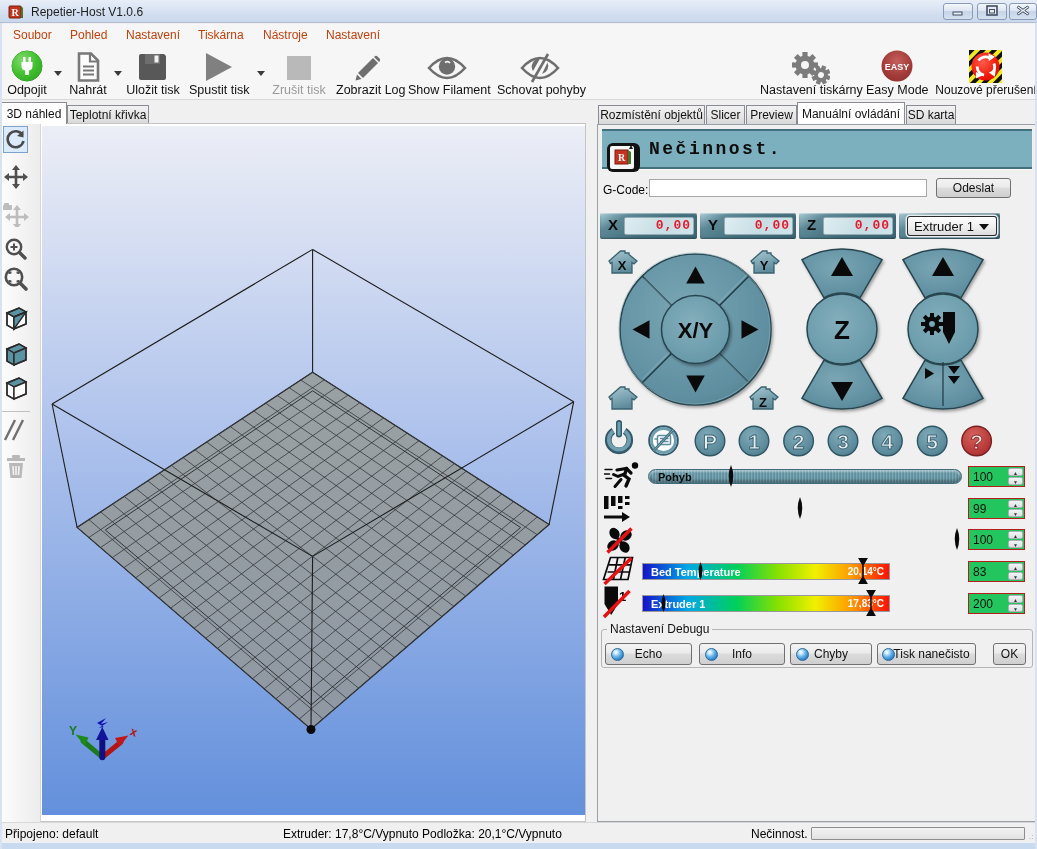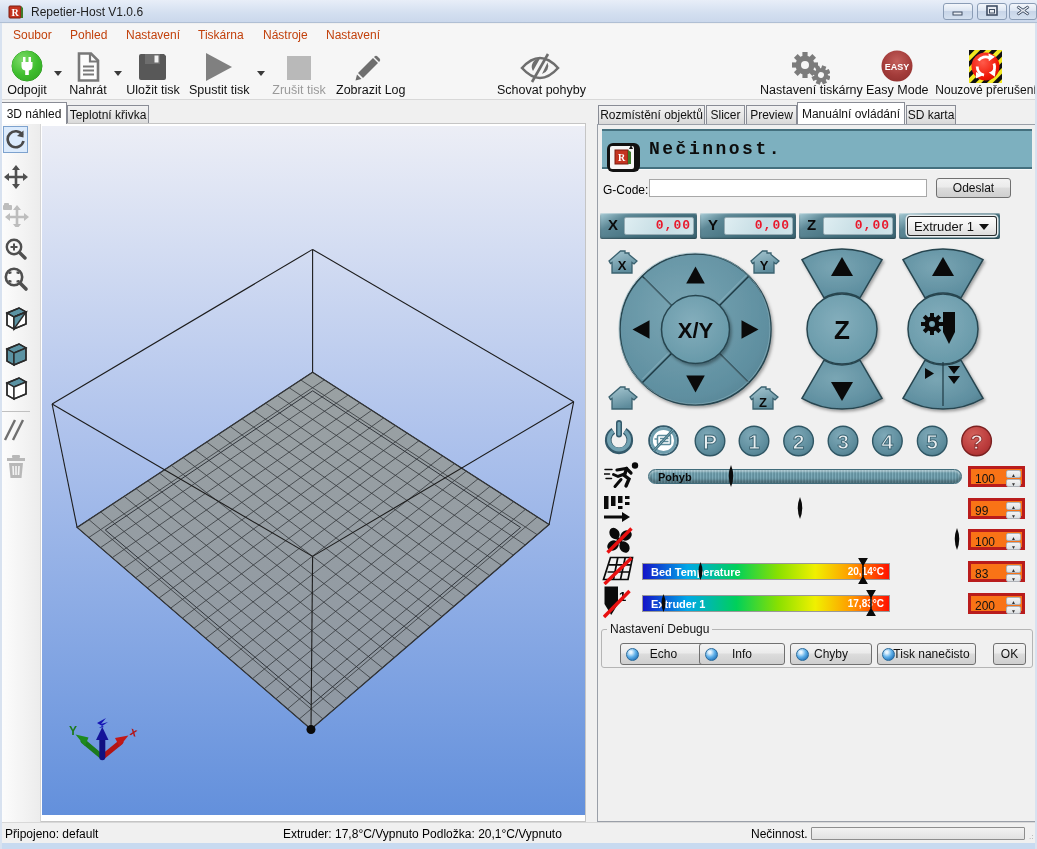--- a/index.html
+++ b/index.html
@@ -69,21 +69,21 @@
 
 .ttrack { position:absolute; left:50px; width:314px; height:15px; border-radius:8px;
   background:repeating-linear-gradient(90deg,#7ca9b7 0px,#7ca9b7 1px,#55818f 2px,#6f9dab 3px);
   border:1px solid #3f6b7a; box-shadow:inset 0 2px 2px rgba(255,255,255,.4), inset 0 -3px 3px rgba(0,0,0,.28); }
 .tlab { position:absolute; left:9px; top:1px; font-size:11px; font-weight:bold; color:#0a0a0a; white-space:nowrap; }
 .lens, .tmark { position:absolute; }
 .gtrack { position:absolute; left:44px; width:248px; height:17px; border:1px solid #999;
   background:linear-gradient(90deg,#1414c8 0%,#00a8e8 18%,#00d05a 38%,#8ae000 55%,#f0f000 70%,#ff9800 85%,#ff1000 100%); }
 .glab { position:absolute; left:8px; top:2px; font-size:11px; font-weight:bold; color:#fff; white-space:nowrap; }
 .gval { position:absolute; right:5px; top:2px; font-size:10px; font-weight:bold; color:#fff; }
-.vbox { position:absolute; left:370px; width:57px; height:21px; border:3px solid #b91c1c; background:#f97316; }
+.vbox { position:absolute; left:370px; width:57px; height:21px; border:1px solid #b91c1c; background:#22c55e; }
 .vbox > span:first-child { position:absolute; left:4px; top:3px; font-size:12px; color:#111; }
 .spin { position:absolute; right:1px; top:1px; width:15px; height:17px; }
 .spin i { position:absolute; left:0; width:15px; height:8px; font-style:normal; font-size:5px; color:#333; text-align:center; line-height:8px;
   border:1px solid #aeb2b8; border-radius:2px; background:linear-gradient(#f4f4f4,#dde0e3); }
 .spin i:first-child { top:0; }
 .spin i:last-child { top:9px; }
 
 
 #dbggroup { position:absolute; left:3px; top:497px; width:432px; height:46px; border:1px solid #b5b5b5; border-radius:3px; }
 #dbggroup legend { font-size:12px; color:#111; margin-left:5px; padding:0 3px; }
@@ -210,20 +210,30 @@
         <g fill="#6e6e6e">
           <path d="M4 21 L19 6 L24 11 L9 26 Z"></path>
           <path d="M20.5 4.5 Q22 3 23.5 4.5 L25.5 6.5 Q27 8 25.5 9.5 L25 10 L20 5 Z"></path>
           <path d="M3 22.5 L7.5 27 L1.5 28.5 Z"></path>
         </g>
       </svg>
         </div>
       <div class="tlbl">Zobrazit Log</div>
     </div>
 
+    <div class="tbtn" style="left:408px; width:79px;">
+      <div class="ticon">
+          <svg width="40" height="26" viewBox="0 0 40 26" style="position:absolute;left:19px;top:6px;">
+        <path d="M2 13 Q20 -7 38 13 Q20 33 2 13 Z" fill="none" stroke="#6e6e6e" stroke-width="2.6"></path>
+        <circle cx="20" cy="11.5" r="8.2" fill="#6e6e6e"></circle>
+        <path d="M18 7.5 Q21 5.5 23 8" stroke="#f4f4f4" stroke-width="1.8" fill="none"></path>
+      </svg>
+        </div>
+      <div class="tlbl">Show Filament</div>
+    </div>
 
     <div class="tbtn" style="left:497px; width:86px;">
       <div class="ticon">
           <svg width="40" height="30" viewBox="0 0 40 30" style="position:absolute;left:23px;top:4px;">
         <path d="M2 15 Q20 -5 38 15 Q20 35 2 15 Z" fill="none" stroke="#6e6e6e" stroke-width="2.6"></path>
         <path d="M20 5.5 A 8.2 8.2 0 0 0 13 18 Z M22 21 A 8.2 8.2 0 0 0 27.5 9.5" fill="#6e6e6e"></path>
         <path d="M28 1 L12 29" stroke="#6e6e6e" stroke-width="2.6"></path>
       </svg>
         </div>
       <div class="tlbl">Schovat pohyby</div>
@@ -789,21 +799,21 @@
           <span class="spin">
             <i>▲</i>
             <i>▼</i>
           </span>
         </div>
     </div>
 
     <fieldset id="dbggroup">
       <legend>Nastavení Debugu</legend>
     </fieldset>
-    <div class="dbtn" style="left:22px;  width:87px;">
+    <div class="dbtn" style="left:7px;  width:87px;">
         <span class="radio"></span>
         <span class="dlbl">Echo</span>
       </div>
     <div class="dbtn" style="left:101px; width:86px;">
         <span class="radio"></span>
         <span class="dlbl">Info</span>
       </div>
     <div class="dbtn" style="left:192px; width:82px;">
         <span class="radio"></span>
         <span class="dlbl">Chyby</span>

